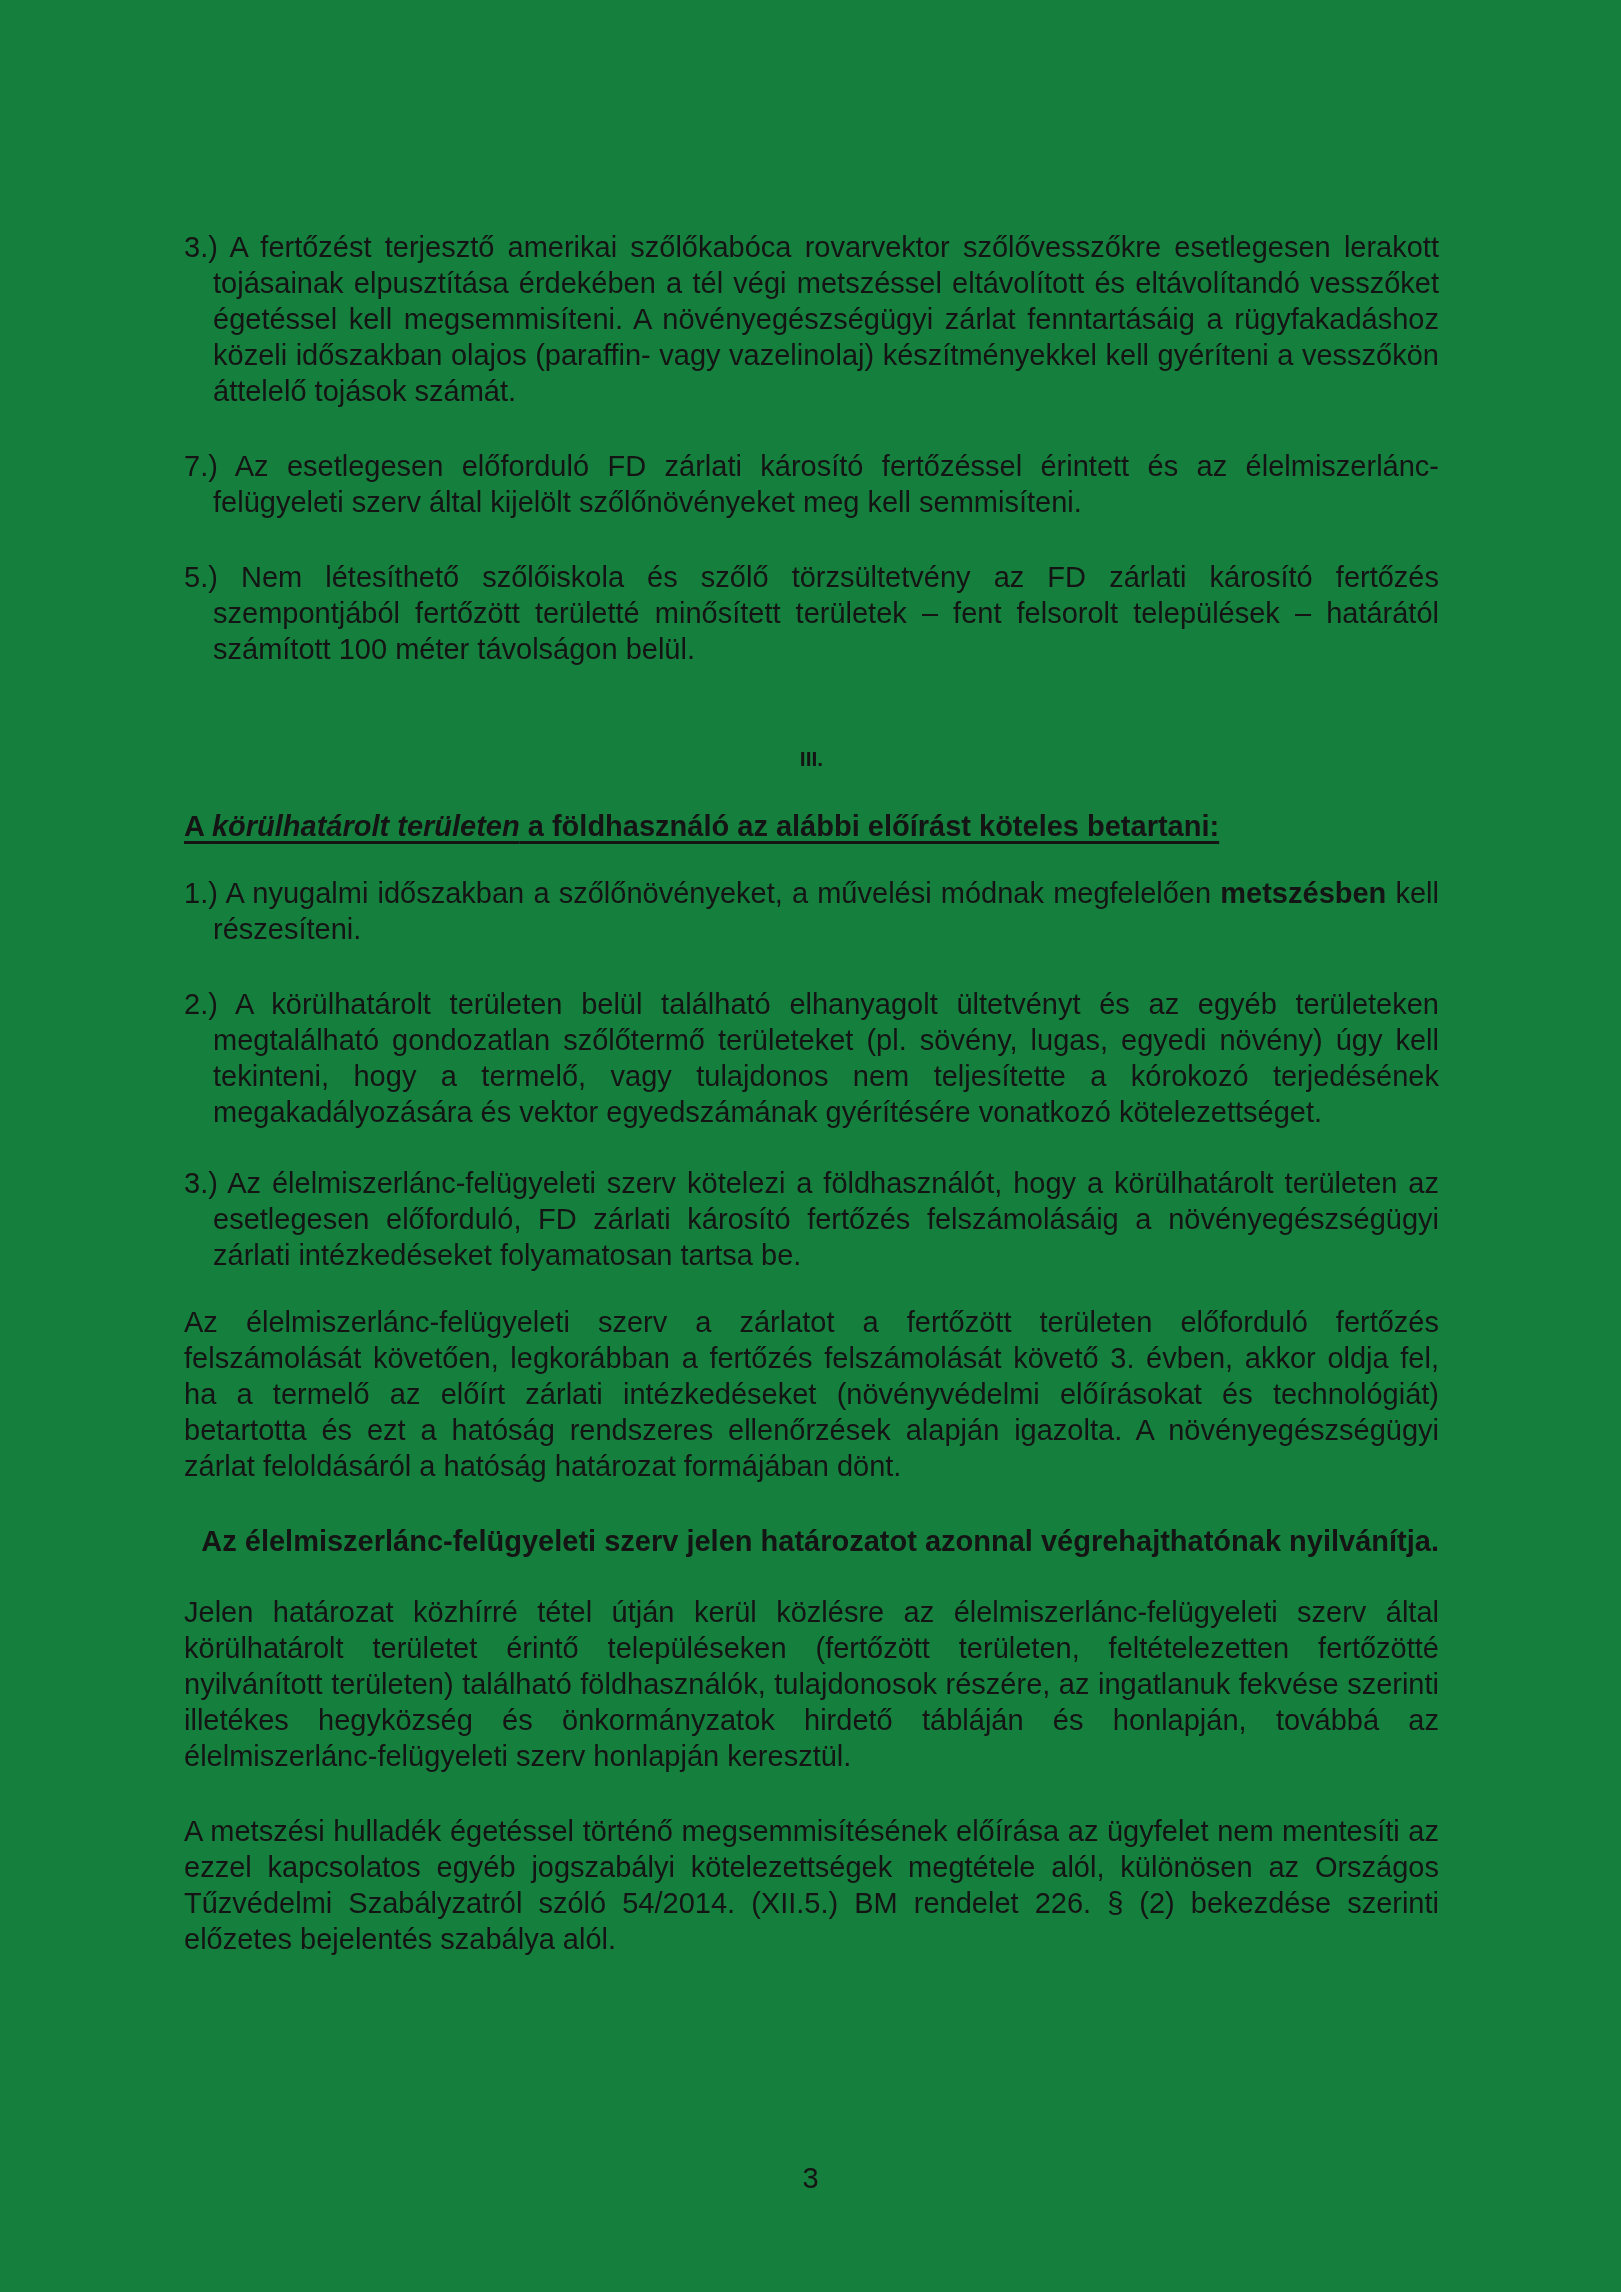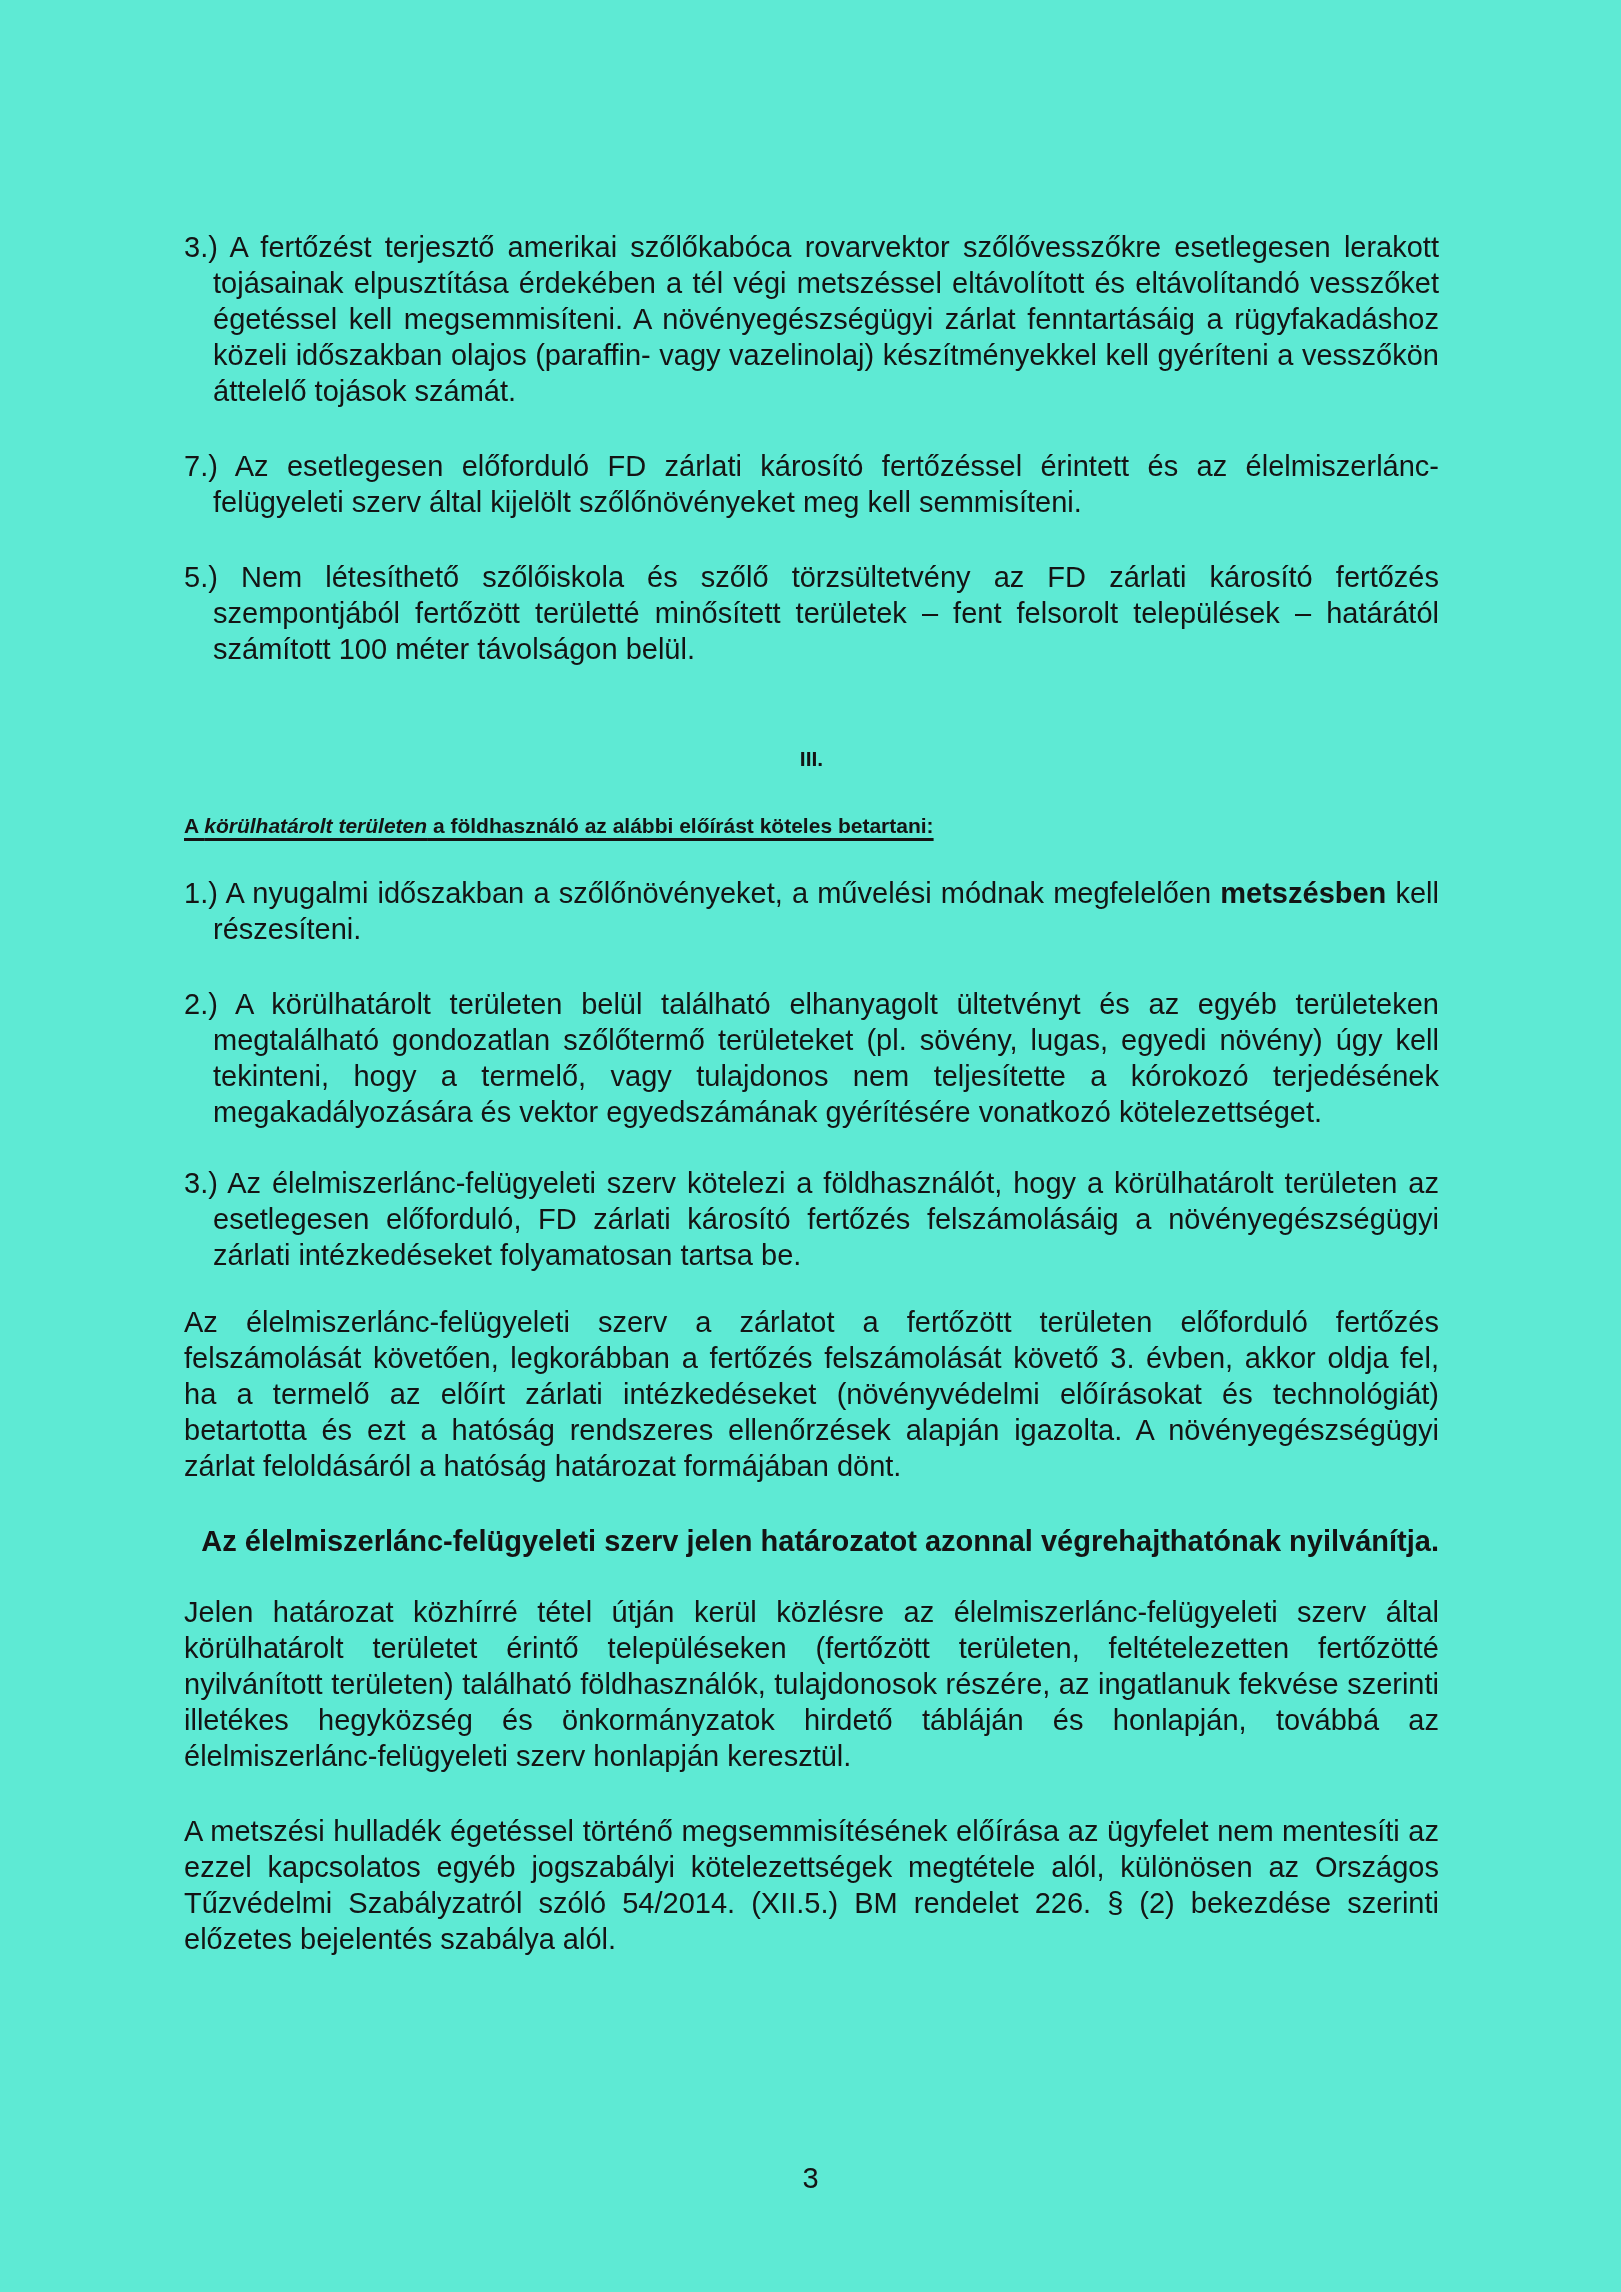--- a/index.html
+++ b/index.html
@@ -4,21 +4,21 @@
 <style>
   html, body {
     margin: 0;
     padding: 0;
     background: #ffffff;
   }
   .page {
     position: relative;
     width: 1621px;
     height: 2293px;
-    background: #5eead4;
+    background: #15803d;
     box-sizing: border-box;
     padding: 229px 182px 0 184px;
     font-family: "Liberation Sans", "DejaVu Sans", sans-serif;
     font-size: 29px;
     line-height: 36px;
     color: #141414;
     overflow: hidden;
   }
   .para {
     margin: 0 0 39px 0;
@@ -33,21 +33,21 @@
   .mb32 { margin-bottom: 31px; }
   .roman {
     margin: 0 0 31px 0;
     text-align: center;
     font-weight: bold;
     font-size: 21px;
     line-height: 36px;
   }
   .section-heading {
     margin: 0 0 31px 0;
-    font-size: 21px;
+    font-size: 29px;
     line-height: 36px;
     font-weight: bold;
     text-align: left;
     text-decoration: underline;
     text-decoration-thickness: 2.9px;
     text-underline-offset: 4.9px;
   }
   .section-heading em {
     font-style: italic;
   }

